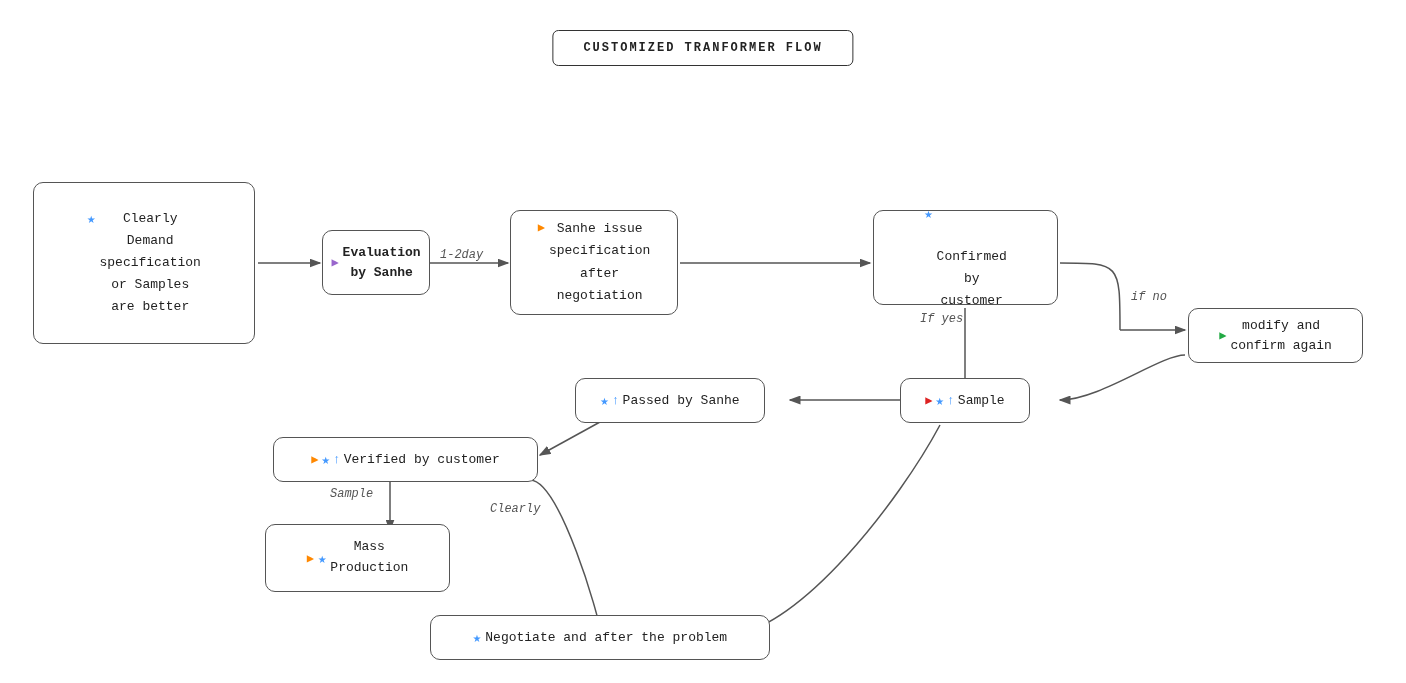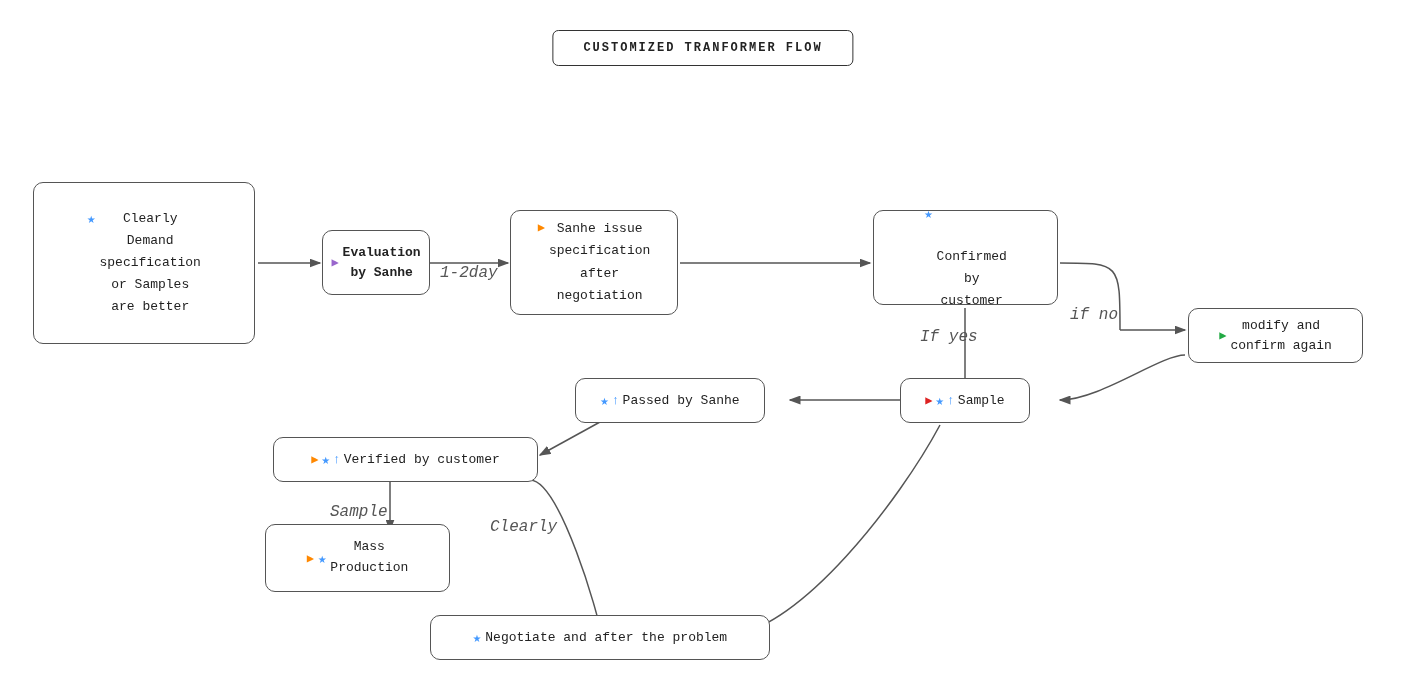--- a/index.html
+++ b/index.html
@@ -63,24 +63,23 @@
     
     .star-blue { color: #4499ff; font-size: 14px; }
     .tri-purple { color: #9966cc; font-size: 12px; }
     .tri-orange { color: #ff8800; font-size: 12px; }
     .tri-green { color: #22aa44; font-size: 12px; }
     .tri-red { color: #dd2222; font-size: 12px; }
     .arr-up { color: #4499ff; font-size: 13px; }
 
     .italic-label {
       font-style: italic;
-      font-size: 16px;
+      font-size: 12px;
       color: #555;
       position: absolute;
-      margin-top: 16px;
     }
   </style>
 </head>
 <body>
 
 <div class="flow-container">
 
   <div class="title-box">
     <span>CUSTOMIZED TRANFORMER FLOW</span>
   </div>
@@ -155,21 +154,21 @@
 
   <div class="node" style="left:873px; top:210px; width:185px; height:95px;">
     <div style="display:flex; align-items:flex-start; gap:4px;">
       <span class="star-blue" style="margin-top:2px;">★</span>
       <span style="white-space:pre-line; line-height:1.7;margin-top:43px;">Confirmed
 by
 customer</span>
     </div>
   </div>
 
-  <div class="italic-label" style="left:1070px; top:290px;">
+  <div class="italic-label" style="left:1131px; top:290px;">
     <span>if no</span>
   </div>
 
   <div class="italic-label" style="left:920px; top:312px;">
     <span>If yes</span>
   </div>
 
   <div class="node" style="left:1188px; top:308px; width:175px; height:55px;">
     <div style="display:flex; align-items:center; gap:4px;">
       <span class="tri-green">▶</span>

